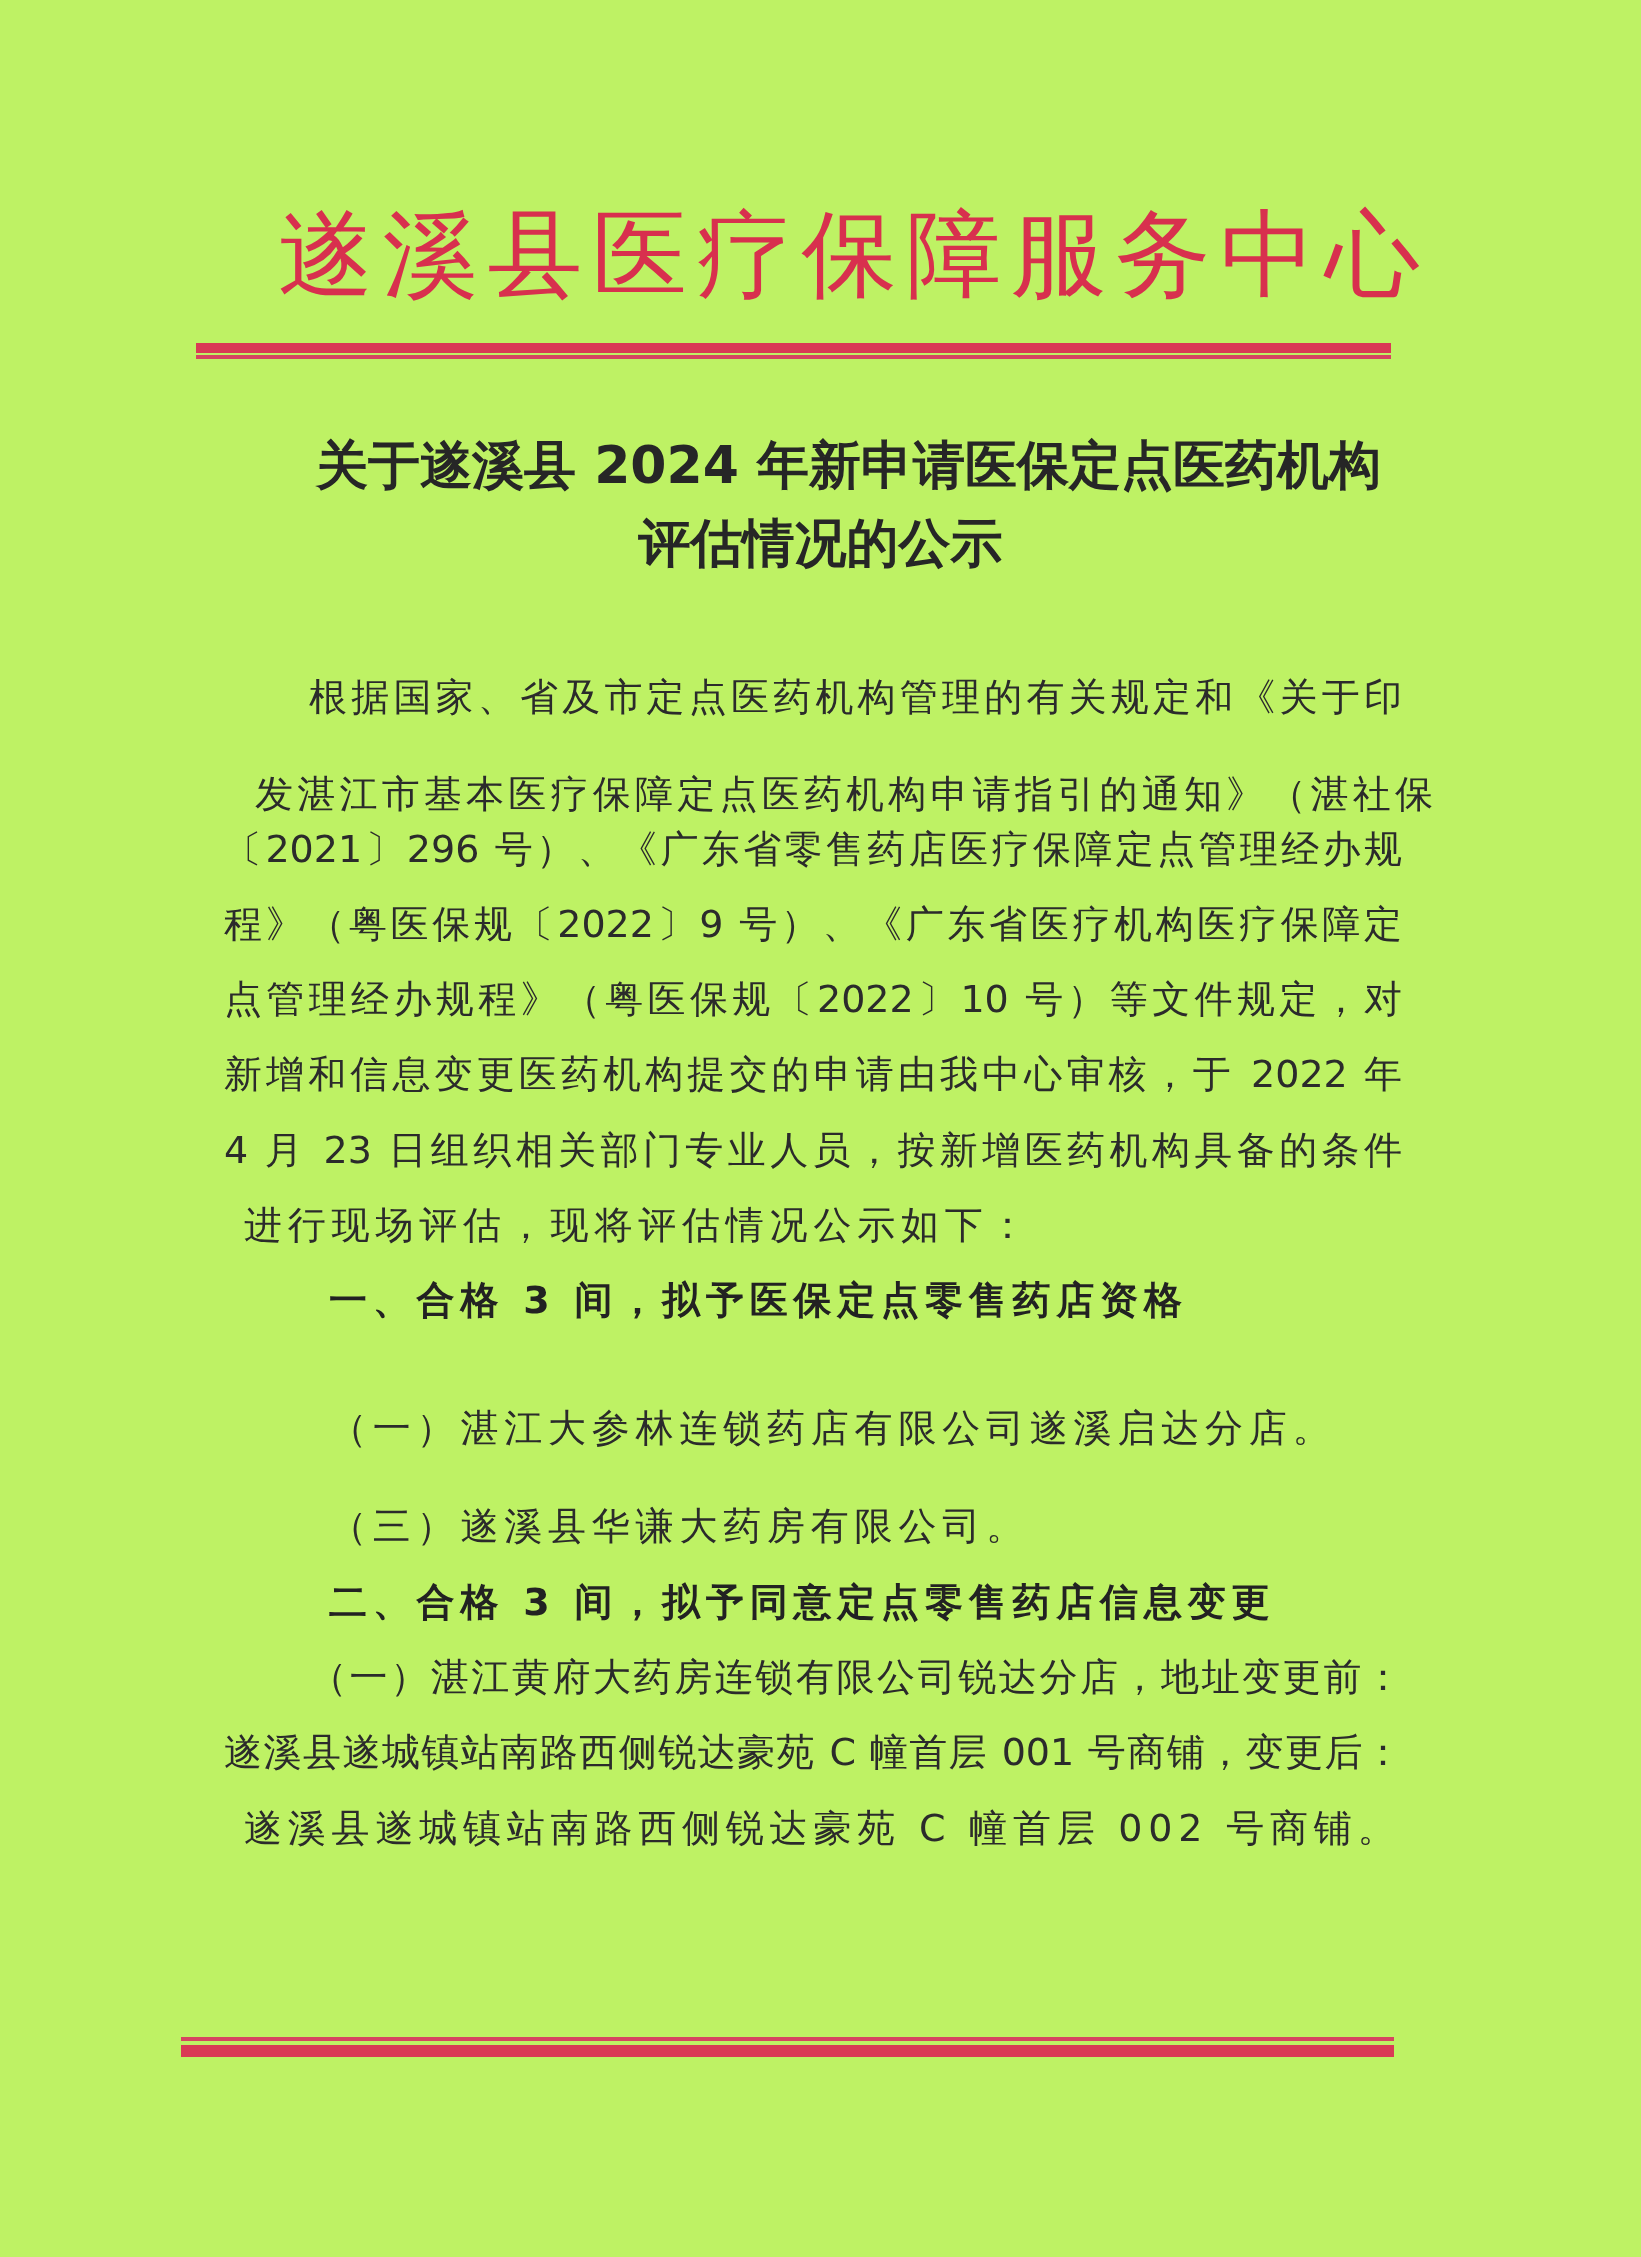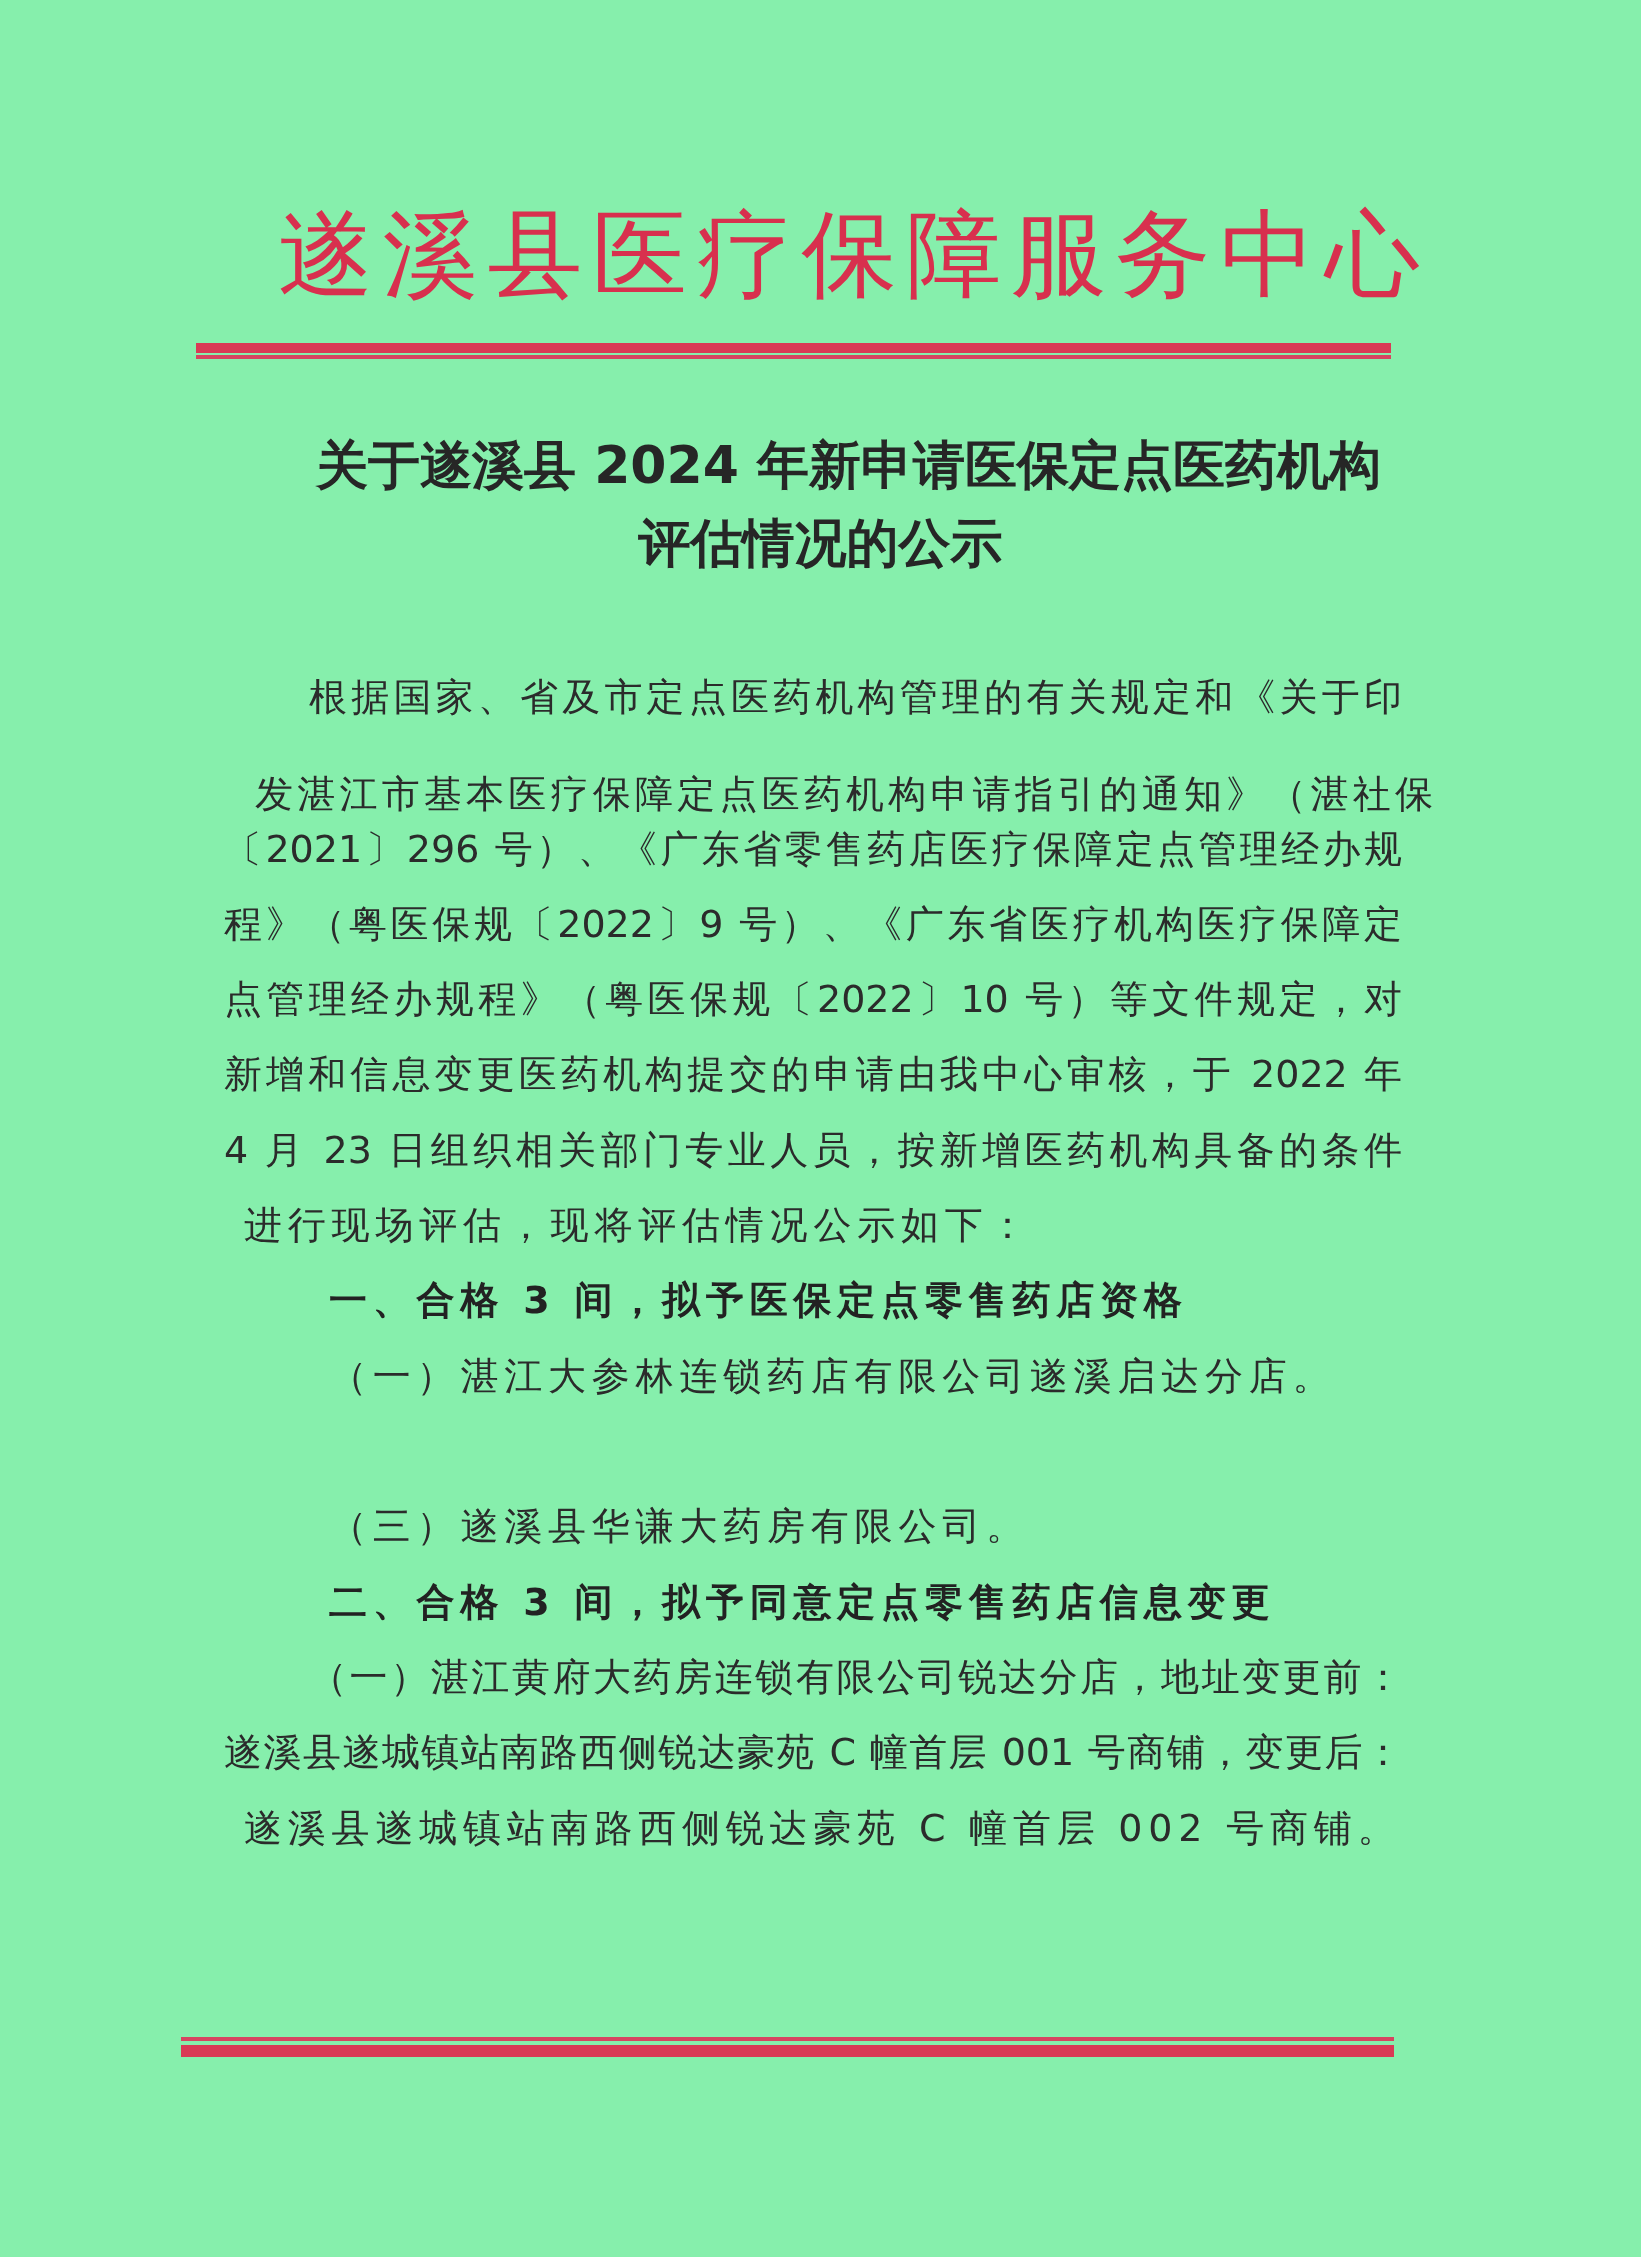--- a/index.html
+++ b/index.html
@@ -1,18 +1,18 @@
 <!DOCTYPE html>
 <html><head>
 <meta charset="utf-8">
 <style>
   html, body { margin: 0; padding: 0; background: #ffffff; }
   body { width: 1641px; height: 2257px; position: relative; overflow: hidden;
          font-family: "DejaVu Serif", "Liberation Serif", serif; color: #2b2b2b; }
-  .page { position: absolute; left: 0; top: 0; width: 1641px; height: 2257px; background: #86efac; }
+  .page { position: absolute; left: 0; top: 0; width: 1641px; height: 2257px; background: #bef264; }
 
   .org-header { position: absolute; left: 278px; top: 191px; width: 1043px; height: 126px;
                 color: #d8304e; font-size: 95px; line-height: 126px; letter-spacing: 9.7px;
                 font-family: "DejaVu Serif", "Liberation Serif", serif; white-space: nowrap; }
 
   .rule-thick { position: absolute; background: #d93a55; }
   .rule-thin  { position: absolute; background: #d64560; }
 
   .title { position: absolute; left: 0; width: 1641px; text-align: center;
            font-family: "DejaVu Sans", "Liberation Sans", sans-serif; font-weight: bold;
@@ -42,21 +42,21 @@
   <div class="line indent" style="top:673px;">根据国家、省及市定点医药机构管理的有关规定和《关于印</div>
   <div class="line" style="top:770px;margin-left:31px;">发湛江市基本医疗保障定点医药机构申请指引的通知》（湛社保</div>
   <div class="line" style="top:825px;">〔2021〕296 号）、《广东省零售药店医疗保障定点管理经办规</div>
   <div class="line" style="top:900px;">程》（粤医保规〔2022〕9 号）、《广东省医疗机构医疗保障定</div>
   <div class="line" style="top:975px;">点管理经办规程》（粤医保规〔2022〕10 号）等文件规定，对</div>
   <div class="line" style="top:1050px;">新增和信息变更医药机构提交的申请由我中心审核，于 2022 年</div>
   <div class="line" style="top:1126px;">4 月 23 日组织相关部门专业人员，按新增医药机构具备的条件</div>
   <div class="line left" style="top:1201px;">进行现场评估，现将评估情况公示如下：</div>
 
   <div class="line indent left h" style="top:1276px;">一、合格 3 间，拟予医保定点零售药店资格</div>
-  <div class="line indent left" style="top:1352px;">（一）湛江大参林连锁药店有限公司遂溪启达分店。</div>
+  <div class="line indent left" style="top:1404px;">（一）湛江大参林连锁药店有限公司遂溪启达分店。</div>
   <div class="line indent left" style="top:1502px;">（三）遂溪县华谦大药房有限公司。</div>
 
   <div class="line indent left h" style="top:1578px;">二、合格 3 间，拟予同意定点零售药店信息变更</div>
   <div class="line indent" style="top:1653px;">（一）湛江黄府大药房连锁有限公司锐达分店，地址变更前：</div>
   <div class="line" style="top:1728px;">遂溪县遂城镇站南路西侧锐达豪苑 C 幢首层 001 号商铺，变更后：</div>
   <div class="line left" style="top:1804px;">遂溪县遂城镇站南路西侧锐达豪苑 C 幢首层 002 号商铺。</div>
 
   <div class="rule-thin" style="left:181px; top:2037px; width:1213px; height:3.9px;"></div>
   <div class="rule-thick" style="left:181px; top:2045px; width:1213px; height:11.6px;"></div>
 

